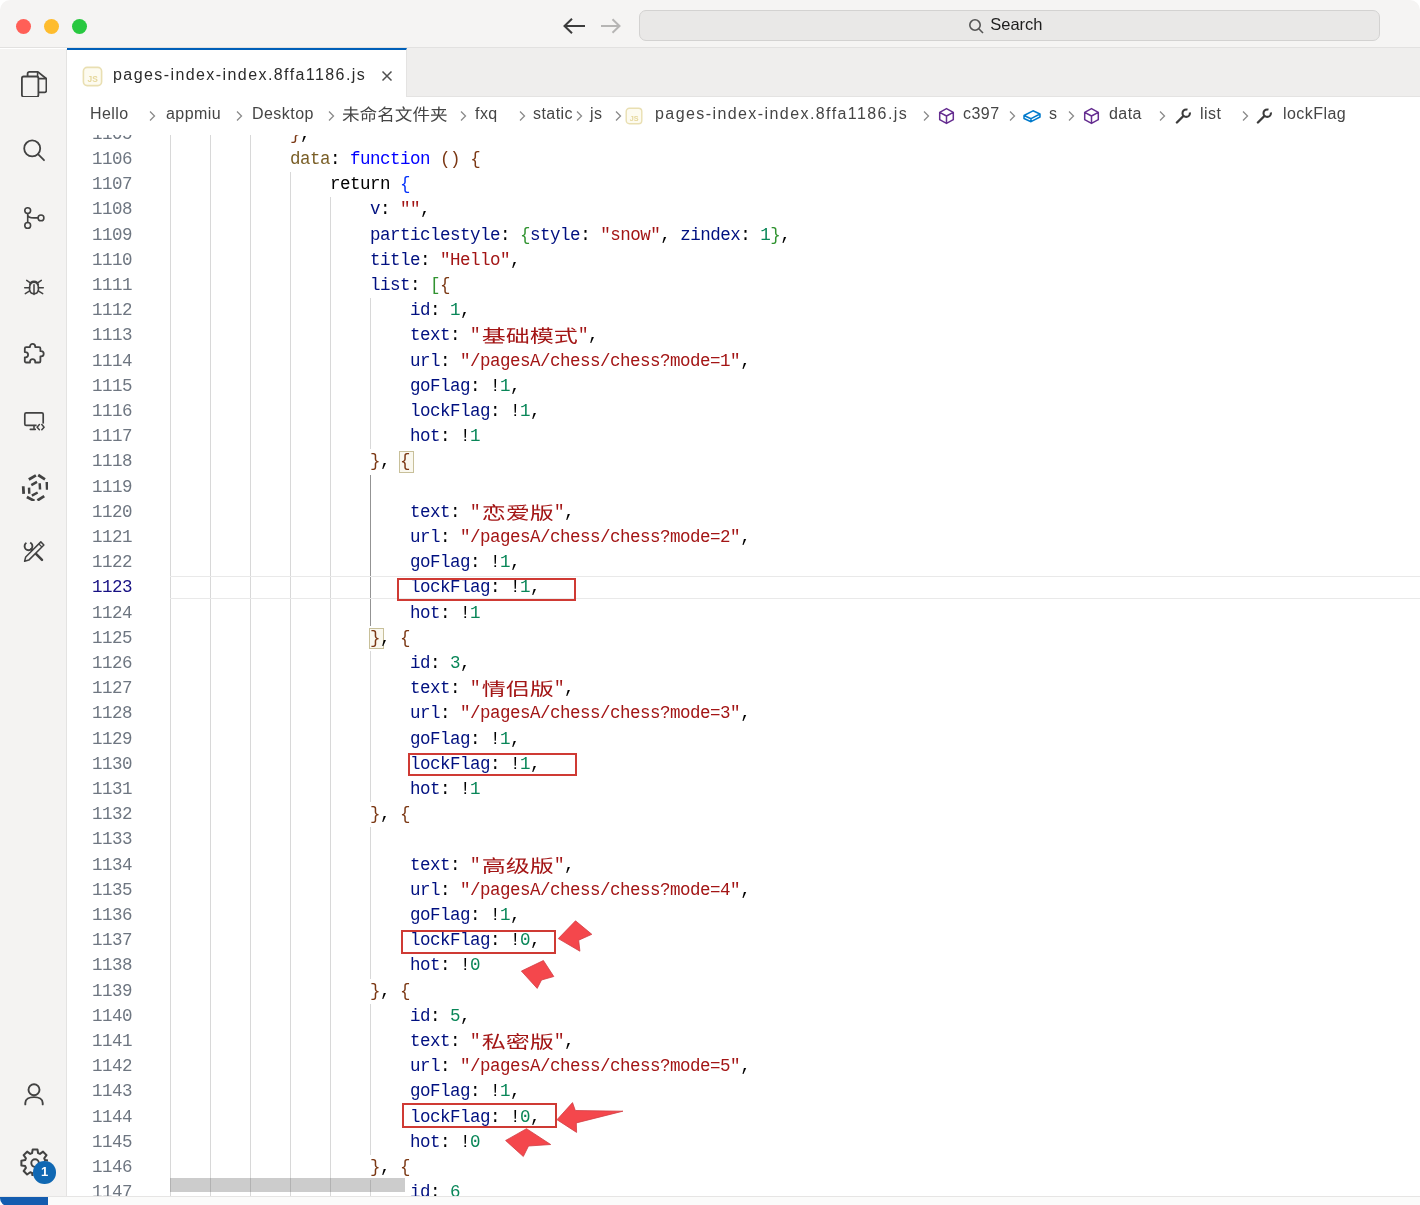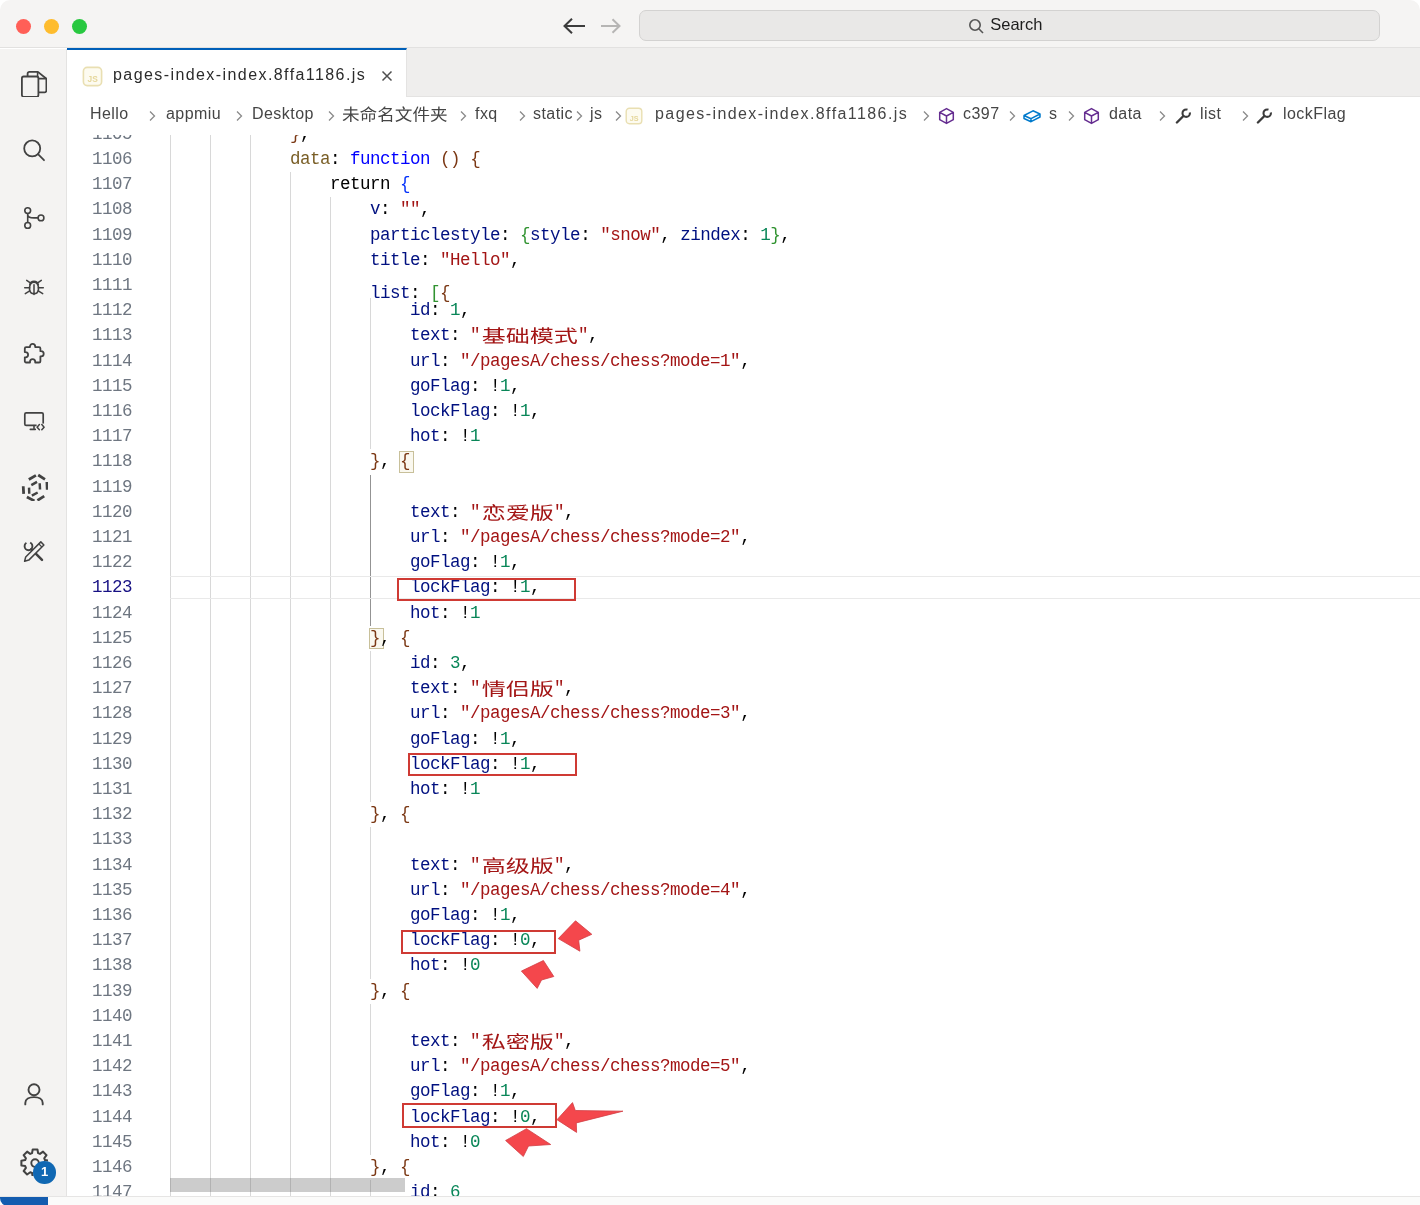--- a/index.html
+++ b/index.html
@@ -89,21 +89,21 @@
 <div class="gl" style="top:969.6px">1144</div>
 <div class="gl" style="top:994.8px">1145</div>
 <div class="gl" style="top:1020.0px">1146</div>
 <div class="gl" style="top:1045.2px">1147</div>
 <div class="cl" style="top:-13.2px">            <i style="color:#7b3814">}</i><i style="color:#000000">,</i></div>
 <div class="cl" style="top:12.0px">            <i style="color:#795e26">data</i><i style="color:#000000">: </i><i style="color:#0000ff">function</i><i style="color:#000000"> </i><i style="color:#7b3814">()</i><i style="color:#000000"> </i><i style="color:#7b3814">{</i></div>
 <div class="cl" style="top:37.2px">                <i style="color:#000000">return</i><i style="color:#000000"> </i><i style="color:#0431fa">{</i></div>
 <div class="cl" style="top:62.4px">                    <i style="color:#001080">v</i><i style="color:#000000">: </i><i style="color:#a31515">""</i><i style="color:#000000">,</i></div>
 <div class="cl" style="top:87.6px">                    <i style="color:#001080">particlestyle</i><i style="color:#000000">: </i><i style="color:#319331">{</i><i style="color:#001080">style</i><i style="color:#000000">: </i><i style="color:#a31515">"snow"</i><i style="color:#000000">, </i><i style="color:#001080">zindex</i><i style="color:#000000">: </i><i style="color:#098658">1</i><i style="color:#319331">}</i><i style="color:#000000">,</i></div>
 <div class="cl" style="top:112.8px">                    <i style="color:#001080">title</i><i style="color:#000000">: </i><i style="color:#a31515">"Hello"</i><i style="color:#000000">,</i></div>
-<div class="cl" style="top:146px">                    <i style="color:#001080">list</i><i style="color:#000000">: </i><i style="color:#319331">[</i><i style="color:#7b3814">{</i></div>
+<div class="cl" style="top:138.0px">                    <i style="color:#001080">list</i><i style="color:#000000">: </i><i style="color:#319331">[</i><i style="color:#7b3814">{</i></div>
 <div class="cl" style="top:163.2px">                        <i style="color:#001080">id</i><i style="color:#000000">: </i><i style="color:#098658">1</i><i style="color:#000000">,</i></div>
 <div class="cl" style="top:188.4px">                        <i style="color:#001080">text</i><i style="color:#000000">: </i><i style="color:#a31515">"</i><svg class="cjk" width="98.0" height="25" viewBox="0 0 98.0 25" style="width:98.0px">
           <g transform="translate(0.0,0)">
             <path d="M18.2 4.3V6.1H9.5V4.3H7.7V6.1H4V7.2H7.7V13H2.9V14.2H8.1C6.7 15.4 4.6 16.6 2.7 17.2C3 17.4 3.6 17.9 3.8 18.2C6.2 17.4 8.6 15.9 10.1 14.2H17.7C19.2 15.8 21.5 17.3 23.8 18C24.1 17.7 24.6 17.2 25 16.9C23 16.4 21 15.4 19.6 14.2H24.7V13H20V7.2H23.7V6.1H20V4.3ZM9.5 7.2H18.2V8.4H9.5ZM12.8 14.7V16.3H7.9V17.4H12.8V19.3H4.8V20.5H23V19.3H14.7V17.4H19.7V16.3H14.7V14.7ZM9.5 9.4H18.2V10.7H9.5ZM9.5 11.7H18.2V13H9.5Z" fill="#a31515"></path>
           </g>
           <g transform="translate(24.0,0)">
             <path d="M3 5.3V6.5H6C5.3 9.3 4.2 11.8 2.5 13.6C2.8 13.9 3.2 14.7 3.3 15C3.8 14.6 4.2 14.1 4.6 13.5V20.1H6.1V18.7H10.7V10.8H6.2C6.8 9.5 7.3 8 7.7 6.5H11.2V5.3ZM6.1 12.1H9.1V17.5H6.1ZM11.9 13.2V19.8H22.4V20.8H24.1V13.2H22.4V18.5H18.9V11.9H23.5V6H21.8V10.7H18.9V4.4H17.2V10.7H14.1V6H12.5V11.9H17.2V18.5H13.8V13.2Z" fill="#a31515"></path>
           </g>
           <g transform="translate(48.0,0)">
             <path d="M13.1 12H21.5V13.3H13.1ZM13.1 9.7H21.5V11H13.1ZM19.4 4.3V5.8H15.7V4.3H14V5.8H10.4V7H14V8.3H15.7V7H19.4V8.3H21.1V7H24.5V5.8H21.1V4.3ZM11.4 8.7V14.3H16.3C16.2 14.8 16.2 15.3 16 15.8H10V16.9H15.5C14.5 18.3 12.8 19.3 9.3 19.9C9.6 20.1 10.1 20.6 10.2 20.9C14.4 20.2 16.4 18.9 17.3 17C18.5 19 20.8 20.3 23.9 20.9C24.1 20.6 24.6 20.1 25 19.8C22.3 19.4 20.2 18.4 19.1 16.9H24.4V15.8H17.8C17.9 15.3 18 14.8 18.1 14.3H23.2V8.7ZM6 4.3V7.8H3V9.1H6V9.1C5.4 11.5 4 14.4 2.6 15.9C2.9 16.3 3.3 16.9 3.5 17.3C4.4 16.2 5.3 14.5 6 12.8V20.9H7.7V11.6C8.4 12.6 9.1 13.7 9.4 14.3L10.6 13.3C10.2 12.8 8.4 10.5 7.7 9.8V9.1H10.2V7.8H7.7V4.3Z" fill="#a31515"></path>
@@ -159,20 +159,21 @@
           </g>
           <g transform="translate(48.0,0)">
             <path d="M4.3 4.7V11.9C4.3 14.6 4.1 17.9 2.5 20.2C2.9 20.4 3.5 20.7 3.8 21C5.2 19.1 5.7 16.8 5.9 14.4H9.2V20.9H10.9V13.1H6L6 11.8V10.5H12.3V9.3H10.2V4.3H8.6V9.3H6V4.7ZM22.2 10.8C21.7 12.9 20.8 14.6 19.6 16.1C18.5 14.6 17.6 12.8 17.1 10.8ZM13.4 5.5V11.8C13.4 14.5 13.2 17.9 11.3 20.3C11.8 20.4 12.5 20.8 12.8 21C14.8 18.5 15.1 14.8 15.1 11.8V10.8H15.6C16.2 13.3 17.2 15.4 18.6 17.2C17.3 18.4 15.8 19.3 14.1 19.9C14.5 20.1 15 20.7 15.2 21C16.8 20.4 18.3 19.5 19.6 18.3C20.7 19.4 22.1 20.3 23.7 21C24 20.6 24.5 20.2 24.9 19.9C23.2 19.3 21.8 18.4 20.7 17.3C22.4 15.4 23.6 12.9 24.2 9.7L23.1 9.5L22.8 9.6H15.1V6.6C18.4 6.4 22 6.1 24.6 5.6L23.4 4.4C21 4.9 16.9 5.3 13.4 5.5Z" fill="#a31515"></path>
           </g>
         </svg><i style="color:#a31515">"</i><i style="color:#000000">,</i></div>
 <div class="cl" style="top:742.8px">                        <i style="color:#001080">url</i><i style="color:#000000">: </i><i style="color:#a31515">"/pagesA/chess/chess?mode=4"</i><i style="color:#000000">,</i></div>
 <div class="cl" style="top:768.0px">                        <i style="color:#001080">goFlag</i><i style="color:#000000">: </i><i style="color:#000000">!</i><i style="color:#098658">1</i><i style="color:#000000">,</i></div>
 <div class="cl" style="top:793.2px">                        <i style="color:#001080">lockFlag</i><i style="color:#000000">: </i><i style="color:#000000">!</i><i style="color:#098658">0</i><i style="color:#000000">,</i></div>
 <div class="cl" style="top:818.4px">                        <i style="color:#001080">hot</i><i style="color:#000000">: </i><i style="color:#000000">!</i><i style="color:#098658">0</i></div>
 <div class="cl" style="top:843.6px">                    <i style="color:#7b3814">}</i><i style="color:#000000">, </i><i style="color:#7b3814">{</i></div>
+<div class="cl" style="top:868.8px">                        <i style="color:#001080">id</i><i style="color:#000000">: </i><i style="color:#098658">5</i><i style="color:#000000">,</i></div>
 <div class="cl" style="top:894.0px">                        <i style="color:#001080">text</i><i style="color:#000000">: </i><i style="color:#a31515">"</i><svg class="cjk" width="74.0" height="25" viewBox="0 0 74.0 25" style="width:74.0px">
           <g transform="translate(0.0,0)">
             <path d="M12.3 19.9C12.9 19.6 13.9 19.4 22.2 18.5C22.6 19.2 22.8 19.8 23 20.4L24.8 19.8C24.1 17.8 22.3 14.4 20.7 11.8L19 12.2C19.9 13.8 20.9 15.6 21.7 17.3L14.4 18.1C16.3 14.4 18 9.5 19.1 5L17.1 4.8C16.2 9.4 14.1 14.6 13.4 15.9C12.7 17.4 12.2 18.4 11.6 18.5C11.8 18.9 12.2 19.6 12.3 19.9ZM11.9 4.5C9.8 5.2 6.2 5.8 3.2 6.1C3.4 6.4 3.6 6.9 3.7 7.2C4.9 7.1 6.2 6.9 7.5 6.7V9.4H3.2V10.7H7.2C6 12.8 4.2 15.1 2.4 16.4C2.7 16.7 3.2 17.3 3.4 17.7C4.8 16.5 6.3 14.6 7.5 12.7V20.9H9.2V12.3C10.2 13.2 11.4 14.5 11.9 15.1L13 14C12.5 13.5 10 11.4 9.2 10.9V10.7H13.2V9.4H9.2V6.5C10.6 6.2 11.9 6 12.9 5.7Z" fill="#a31515"></path>
           </g>
           <g transform="translate(24.0,0)">
             <path d="M6.2 9.5C5.5 10.6 4.3 11.9 2.9 12.7L4.4 13.4C5.8 12.5 6.9 11.1 7.6 10ZM10.2 8.1C11.7 8.7 13.5 9.5 14.4 10.1L15.3 9.2C14.4 8.6 12.6 7.8 11.2 7.3ZM19.3 10.3C20.8 11.2 22.6 12.7 23.4 13.7L24.7 12.9C23.9 11.9 22.1 10.6 20.6 9.6ZM18.3 8C16.5 9.7 13.8 11.1 10.7 12.2V9.2H9V12.7V12.7C7 13.4 4.9 13.9 2.7 14.3C3 14.6 3.6 15.2 3.8 15.4C5.7 15 7.7 14.5 9.5 13.9C10 14.3 10.8 14.4 12.3 14.4C12.8 14.4 16.8 14.4 17.4 14.4C19.5 14.4 20 13.9 20.2 11.7C19.8 11.6 19.1 11.5 18.7 11.3C18.6 13 18.4 13.3 17.3 13.3C16.4 13.3 13 13.3 12.4 13.3L11.4 13.2C14.8 12 17.7 10.5 19.8 8.5ZM5.7 16V20.1H20.3V20.9H22.1V15.8H20.3V18.8H14.7V15H12.8V18.8H7.4V16ZM12.4 4.3C12.6 4.8 12.9 5.4 13 5.9H3.6V9.4H5.4V7.1H22.2V9.4H24V5.9H14.9C14.7 5.3 14.4 4.7 14.1 4.1Z" fill="#a31515"></path>
           </g>
           <g transform="translate(48.0,0)">
             <path d="M4.3 4.7V11.9C4.3 14.6 4.1 17.9 2.5 20.2C2.9 20.4 3.5 20.7 3.8 21C5.2 19.1 5.7 16.8 5.9 14.4H9.2V20.9H10.9V13.1H6L6 11.8V10.5H12.3V9.3H10.2V4.3H8.6V9.3H6V4.7ZM22.2 10.8C21.7 12.9 20.8 14.6 19.6 16.1C18.5 14.6 17.6 12.8 17.1 10.8ZM13.4 5.5V11.8C13.4 14.5 13.2 17.9 11.3 20.3C11.8 20.4 12.5 20.8 12.8 21C14.8 18.5 15.1 14.8 15.1 11.8V10.8H15.6C16.2 13.3 17.2 15.4 18.6 17.2C17.3 18.4 15.8 19.3 14.1 19.9C14.5 20.1 15 20.7 15.2 21C16.8 20.4 18.3 19.5 19.6 18.3C20.7 19.4 22.1 20.3 23.7 21C24 20.6 24.5 20.2 24.9 19.9C23.2 19.3 21.8 18.4 20.7 17.3C22.4 15.4 23.6 12.9 24.2 9.7L23.1 9.5L22.8 9.6H15.1V6.6C18.4 6.4 22 6.1 24.6 5.6L23.4 4.4C21 4.9 16.9 5.3 13.4 5.5Z" fill="#a31515"></path>
           </g>

